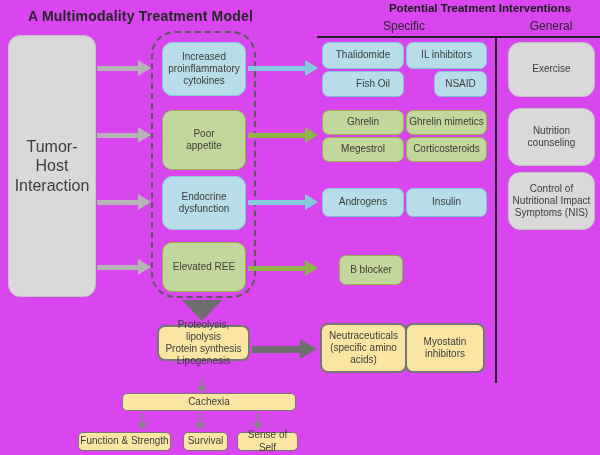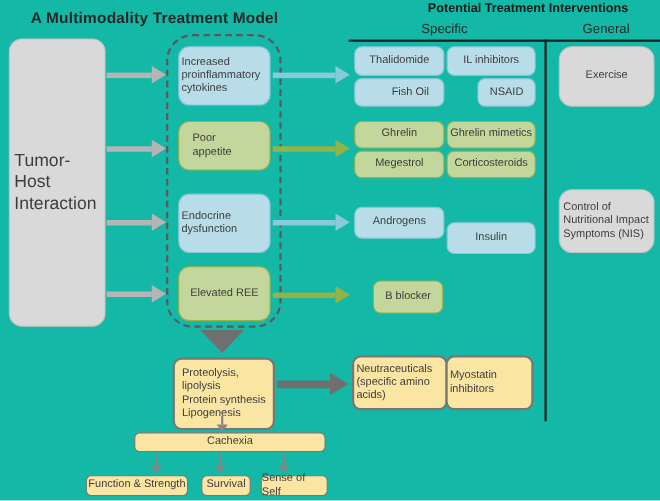--- a/index.html
+++ b/index.html
@@ -1,24 +1,24 @@
 <!DOCTYPE html>
 <html><head>
 <meta charset="utf-8">
 <style>
   * { margin:0; padding:0; box-sizing:border-box; }
   html,body { background:#ffffff; }
   body { font-family:"Liberation Sans", sans-serif; }
   #canvas {
-    position:relative; width:600px; height:455px; background:#14b8a6;
+    position:relative; width:600px; height:455px; background:#d946ef;
     overflow:hidden; color:#3d3d3d;
   }
   .box {
     position:absolute; display:flex; align-items:center; justify-content:center;
-    text-align:left; line-height:1.22; font-size:10px; color:#3d3d3d;
+    text-align:center; line-height:1.22; font-size:10px; color:#3d3d3d;
   }
   .blue  { background:#b9dde8; border:1.5px solid #85c6d9; }
   .green { background:#c3d69b; border:1.5px solid #94b24a; }
   .gray  { background:#d9d9d9; border:1.5px solid #c2c2c2; }
   .yellow{ background:#fbe5a3; border:1.5px solid #767676; }
   .r7  { border-radius:7px; }
   .r10 { border-radius:10px; }
   .r12 { border-radius:12px; }
   .r5  { border-radius:5px; }
   .preline { white-space:pre-line; }
@@ -95,21 +95,21 @@
   <div class="arrow-r" style="left:97px; top:259px;">
     <div class="shaft" style="width:41px; background:#b5b5b5;"></div>
       <div class="head" style="border-left:13px solid #b5b5b5;"></div>
   </div>
 
   <div class="dashed-frame"></div>
 
   <div class="box blue r10" style="left:162px; top:42px; width:84px; height:54px; padding:2px;">
     <span>Increased proinflammatory cytokines</span>
   </div>
-  <div class="box green r10" style="left:162px; top:110px; width:84px; height:45px; padding:12px;">
+  <div class="box green r10" style="left:162px; top:110px; width:84px; height:60px; padding:12px;">
     <span>Poor appetite</span>
   </div>
   <div class="box blue r10" style="left:162px; top:176px; width:84px; height:54px; padding:2px;">
     <span>Endocrine dysfunction</span>
   </div>
   <div class="box green r10" style="left:162px; top:242px; width:84px; height:50px; padding:2px;">
     <span>Elevated REE</span>
   </div>
 
   <div class="arrow-r" style="left:248px; top:60px;">
@@ -156,39 +156,42 @@
       </div>
     <div class="box green r7" style="height:25px;">
         <span>Corticosteroids</span>
       </div>
   </div>
 
   <div class="grid2" style="left:322px; top:188px;">
     <div class="box blue r7" style="height:29px;">
         <span>Androgens</span>
       </div>
-    <div class="box blue r7" style="height:29px;margin-top:14px;">
+    <div class="box blue r7" style="height:29px;">
         <span>Insulin</span>
       </div>
   </div>
 
   <div class="box green r7" style="left:339px; top:255px; width:64px; height:30px;">
     <span>B blocker</span>
   </div>
 
   <div class="box gray r12" style="left:508px; top:42px; width:87px; height:55px; padding:3px;">
     <span>Exercise</span>
   </div>
+  <div class="box gray r12" style="left:508px; top:108px; width:87px; height:58px; padding:3px;">
+    <span>Nutrition counseling</span>
+  </div>
   <div class="box gray r12" style="left:508px; top:172px; width:87px; height:58px; padding:3px;">
     <span>Control of Nutritional Impact Symptoms (NIS)</span>
   </div>
 
   <div class="big-triangle"></div>
 
-  <div class="box yellow preline" style="left:157px; top:325px; width:93px; height:66px; border-width:2px; border-radius:8px;">
+  <div class="box yellow preline" style="left:157px; top:325px; width:93px; height:36px; border-width:2px; border-radius:8px;">
     <span class="preline">Proteolysis,
 lipolysis
 Protein synthesis
 Lipogenesis</span>
   </div>
 
   <div class="arrow-r thick" style="left:252px; top:339px;">
     <div class="shaft" style="width:48px; background:#6f6f6f;"></div>
       <div class="head" style="border-left:17px solid #6f6f6f;"></div>
   </div>

